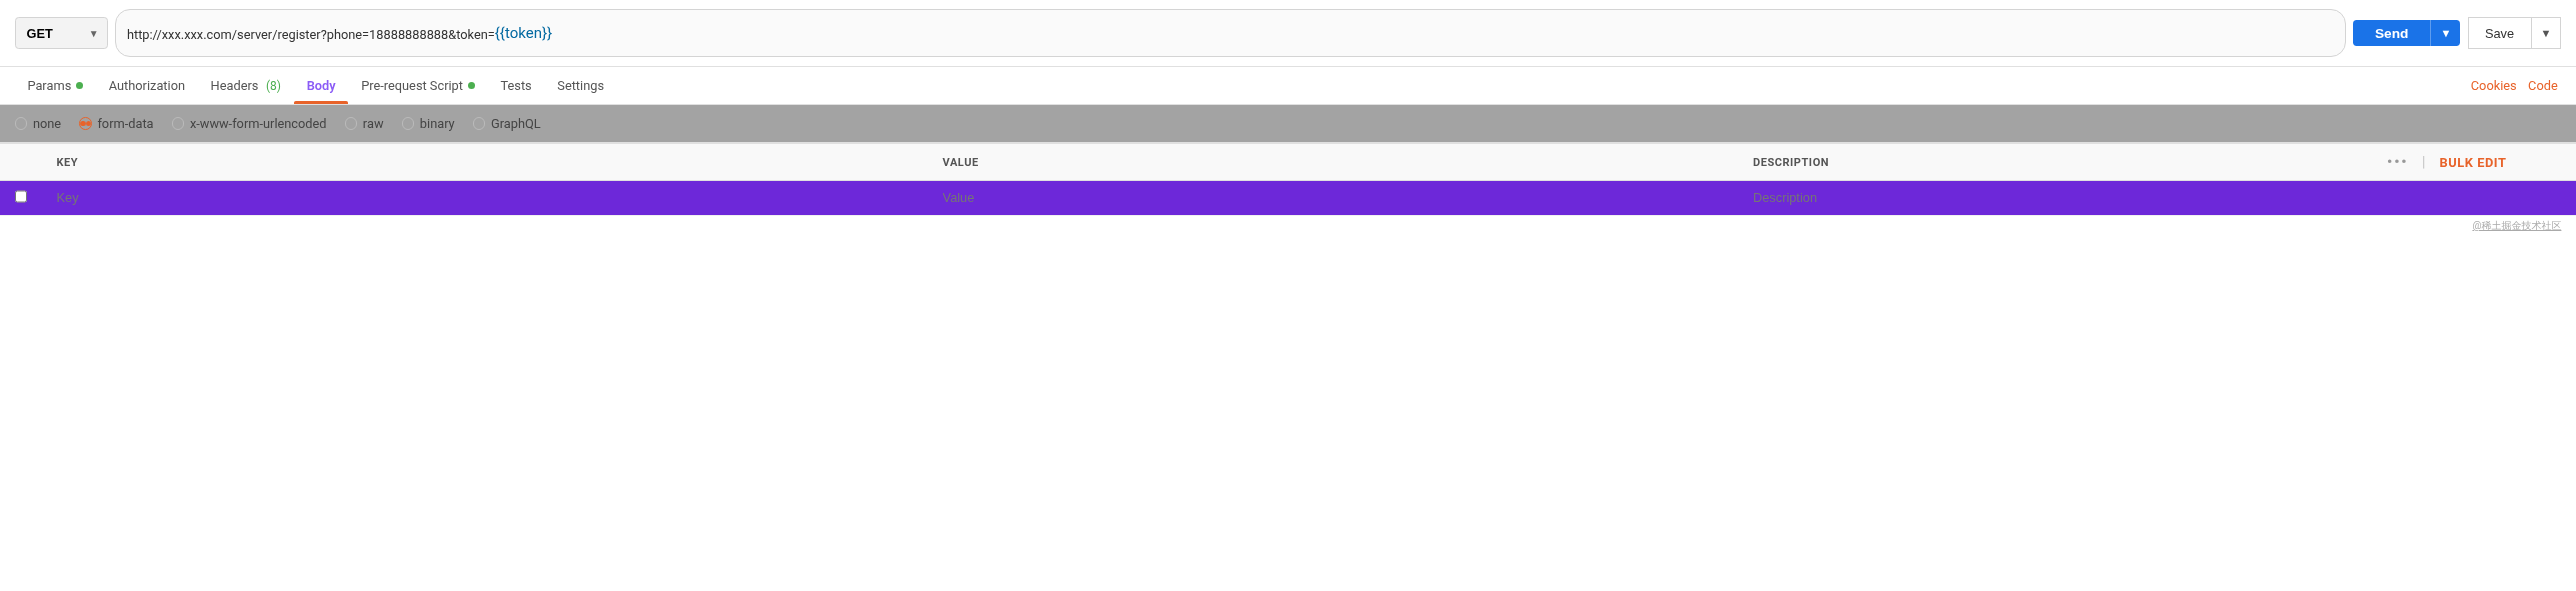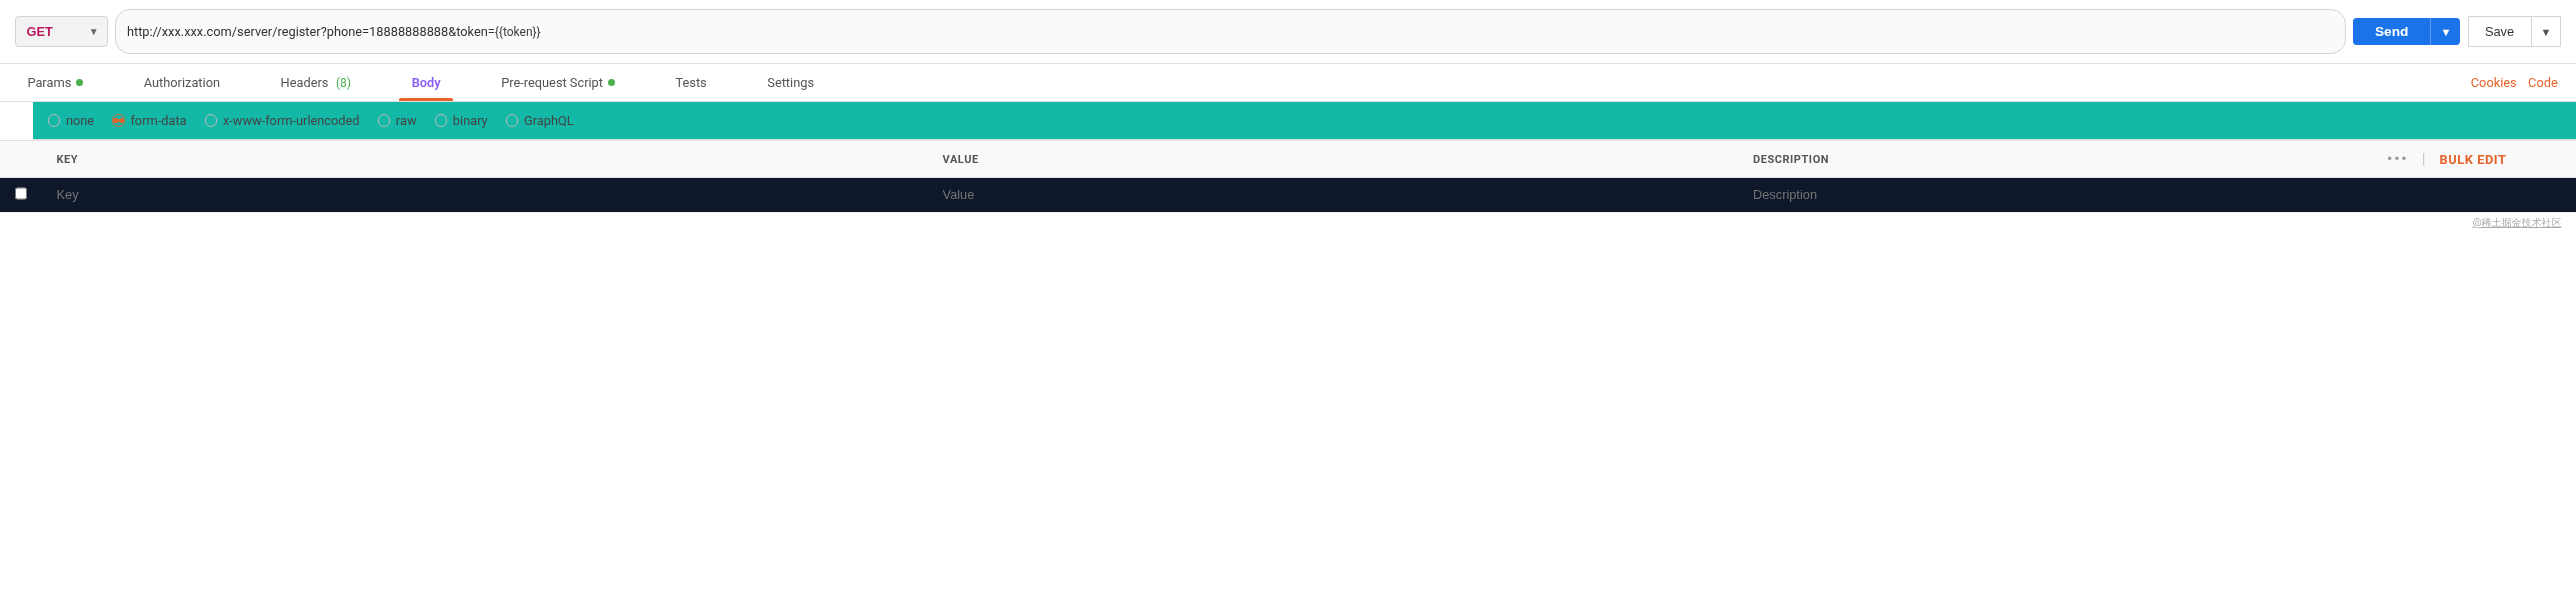--- a/index.html
+++ b/index.html
@@ -27,21 +27,21 @@
     }
 
     .method-select {
       appearance: none;
       background: #f3f3f3;
       border: 0.9px solid #d4d4d4;
       border-radius: 3.7px;
       padding: 7.3px 29px 7.3px 11px;
       font-size: 12.8px;
       font-weight: 600;
-      color: #be185d;
+      color: #000000;
       cursor: pointer;
       min-width: 82px;
     }
 
     .method-chevron {
       position: absolute;
       right: 9px;
       pointer-events: none;
       color: #666;
       font-size: 10px;
@@ -108,21 +108,20 @@
       align-items: center;
       padding: 0 14.6px;
       border-bottom: 0.9px solid #e0e0e0;
       background: #fff;
     }
 
     .tabs-left {
       display: flex;
       align-items: center;
       flex: 1;
-      gap: 35px;
     }
 
     .tab-item {
       padding: 11px 12.8px;
       font-size: 12.8px;
       color: #555;
       cursor: pointer;
       position: relative;
       display: flex;
       align-items: center;
@@ -174,22 +173,21 @@
       padding: 11px 3.7px;
     }
 
     
     .body-options-row {
       display: flex;
       align-items: center;
       padding: 11px 14.6px;
       gap: 18px;
       border-bottom: 0.9px solid #e0e0e0;
-      background: #14b8a6;
-      margin-left: 33px;
+      background: #a3a3a3;
     }
 
     .radio-option {
       display: flex;
       align-items: center;
       gap: 5.5px;
       cursor: pointer;
     }
 
     .radio-circle {
@@ -217,21 +215,21 @@
 
     .radio-label {
       font-size: 12.8px;
       color: #444;
     }
 
     
     .form-table {
       width: 100%;
       border-collapse: collapse;
-      background: #0f172a;
+      background: #6d28d9;
     }
 
     .form-table th {
       text-align: left;
       padding: 9px 14.6px;
       font-size: 11px;
       font-weight: 700;
       color: #555;
       background: #f9f9f9;
       border-top: 0.9px solid #e0e0e0;
@@ -293,21 +291,21 @@
       <option>POST</option>
       <option>PUT</option>
       <option>DELETE</option>
       <option>PATCH</option>
     </select>
     <span class="method-chevron">▼</span>
   </div>
 
   <div style="flex:1; display:flex; align-items:flex-end; border:0.9px solid #d4d4d4; border-radius:15px; background:#fafafa; padding: 14px 11px;">
     <span style="font-size:12.8px; color:#333;">http://xxx.xxx.com/server/register?phone=18888888888&amp;token=</span>
-      <span style="font-size:12px; color:#404040;">{{token}}</span>
+      <span style="font-size:15px; color:#0369a1;">{{token}}</span>
   </div>
 
   <div class="send-btn-wrap">
     <button class="send-btn">Send</button>
     <button class="send-dropdown">▼</button>
   </div>
 
   <div class="save-btn-wrap">
     <button class="save-btn">Save</button>
     <button class="save-dropdown">▼</button>

